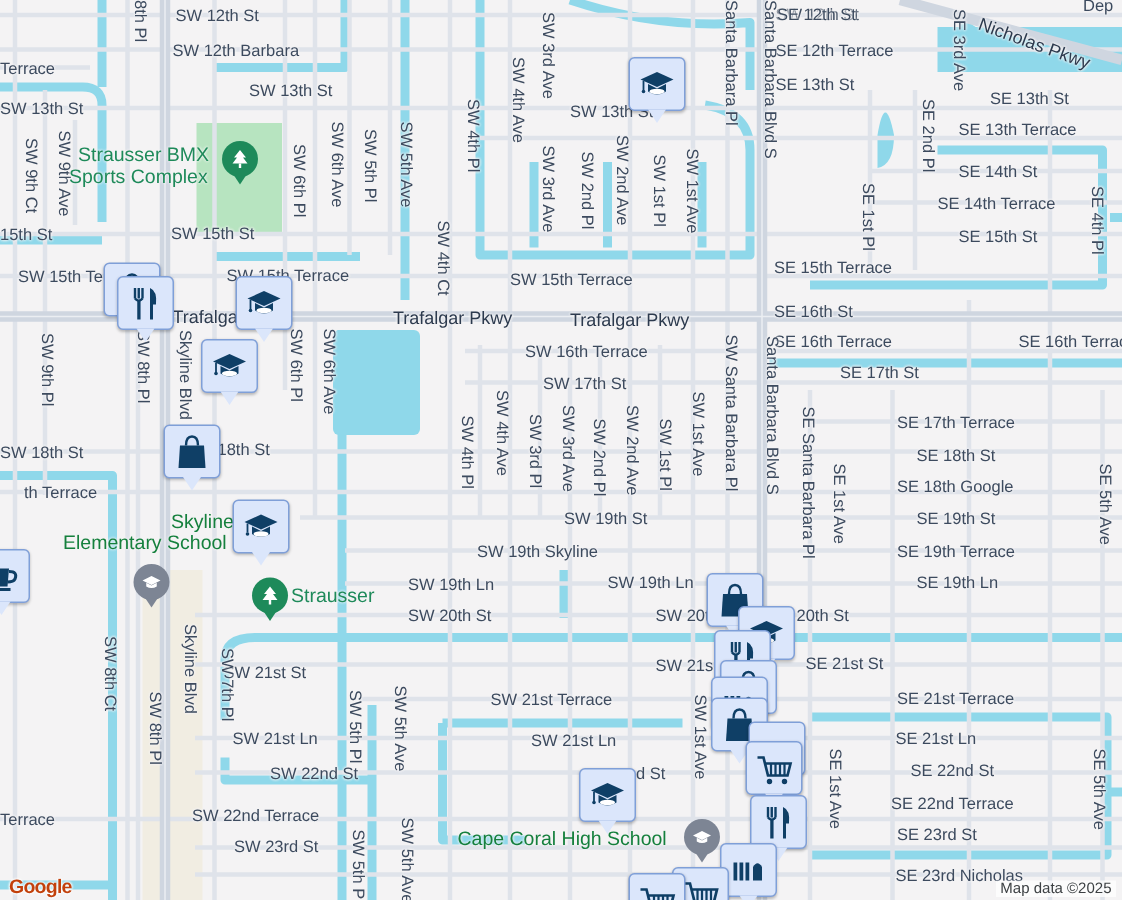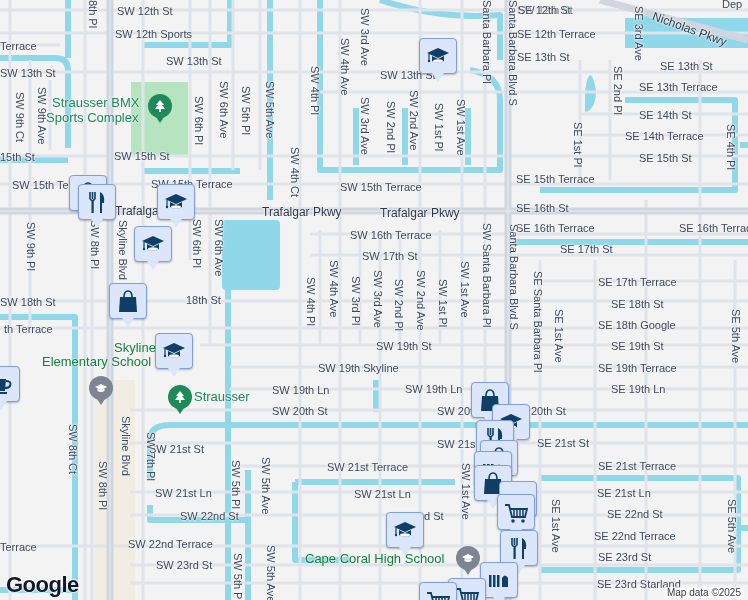--- a/index.html
+++ b/index.html
@@ -18,21 +18,21 @@
   .marker:after{content:"";position:absolute;left:12px;bottom:-9px;width:0;height:0;
        border-left:6px solid transparent;border-right:6px solid transparent;border-top:9px solid #dbe6fb;}
   .marker svg{width:26px;height:26px;}
   .pin{position:absolute;width:24px;height:24px;border-radius:50%;display:flex;align-items:center;justify-content:center;}
   .pin.green{background:#1e8a5a;}
   .pin.gray{background:#7d8594;}
   .pin:after{content:"";position:absolute;left:8px;bottom:-5px;border-left:4px solid transparent;border-right:4px solid transparent;}
   .pin.green:after{border-top:6px solid #1e8a5a;}
   .pin.gray:after{border-top:6px solid #7d8594;}
   .attrib{position:absolute;right:4px;bottom:2px;font-size:10px;color:#3c4043;background:rgba(255,255,255,.7);padding:0 3px;}
-  .glogo{position:absolute;left:6px;bottom:2px;font-size:22px;font-weight:bold;color:#0f172a;letter-spacing:-.5px;
+  .glogo{position:absolute;left:6px;bottom:2px;font-size:13px;font-weight:bold;color:#c2410c;letter-spacing:-.5px;
          text-shadow:0 0 2px #fff,0 0 2px #fff,0 0 2px #fff;}
 </style>
 </head>
 <body>
 
 <div id="map">
   <svg class="base" width="748" height="600" viewBox="0 0 748 600">
 
     <rect x="131" y="82" width="57" height="73" fill="#b7e4c0"></rect>
 
@@ -135,21 +135,21 @@
     </g>
     <g stroke="#ffffff" fill="none" stroke-width="1" opacity=".6">
       <path d="M0,211 L748,211"></path>
         <path d="M508,0 L508,600"></path>
         <path d="M110,0 L110,600"></path>
     </g>
   </svg>
 
   <div id="labels">
       <div class="lbl" style="left: 117px; top: 5px;">SW 12th St</div>
-      <div class="lbl" style="left: 115px; top: 28px;">SW 12th Sports</div>
+      <div class="lbl" style="left: 115px; top: 28px;">SW 12th Barbara</div>
       <div class="lbl" style="left: 0px; top: 40px;">Terrace</div>
       <div class="lbl" style="left: 0px; top: 67px;">SW 13th St</div>
       <div class="lbl" style="left: 166px; top: 55px;">SW 13th St</div>
       <div class="lbl" style="left: 114px; top: 150px;">SW 15th St</div>
       <div class="lbl" style="left: 0px; top: 151px;">15th St</div>
       <div class="lbl" style="left: 12px; top: 179px;">SW 15th Te</div>
       <div class="lbl" style="left: 151px; top: 178px;">SW 15th Terrace</div>
       <div class="lbl" style="left: 340px; top: 181px;">SW 15th Terrace</div>
       <div class="lbl" style="left: 380px; top: 69px;">SW 13th St</div>
       <div class="lbl" style="left: 517px; top: 4px;">SW 12th St</div>
@@ -172,36 +172,36 @@
       <div class="lbl" style="left: 611px; top: 340px;">SE 19th St</div>
       <div class="lbl" style="left: 598px; top: 362px;">SE 19th Terrace</div>
       <div class="lbl" style="left: 611px; top: 383px;">SE 19th Ln</div>
       <div class="lbl" style="left: 531px; top: 405px;">20th St</div>
       <div class="lbl" style="left: 537px; top: 437px;">SE 21st St</div>
       <div class="lbl" style="left: 598px; top: 460px;">SE 21st Terrace</div>
       <div class="lbl" style="left: 597px; top: 487px;">SE 21st Ln</div>
       <div class="lbl" style="left: 607px; top: 508px;">SE 22nd St</div>
       <div class="lbl" style="left: 594px; top: 530px;">SE 22nd Terrace</div>
       <div class="lbl" style="left: 598px; top: 551px;">SE 23rd St</div>
-      <div class="lbl" style="left: 597px; top: 578px;">SE 23rd Starland</div>
+      <div class="lbl" style="left: 597px; top: 578px;">SE 23rd Nicholas</div>
       <div class="lbl" style="left: 350px; top: 229px;">SW 16th Terrace</div>
       <div class="lbl" style="left: 362px; top: 250px;">SW 17th St</div>
       <div class="lbl" style="left: 376px; top: 340px;">SW 19th St</div>
       <div class="lbl" style="left: 318px; top: 362px;">SW 19th Skyline</div>
       <div class="lbl" style="left: 272px; top: 384px;">SW 19th Ln</div>
       <div class="lbl" style="left: 405px; top: 383px;">SW 19th Ln</div>
       <div class="lbl" style="left: 272px; top: 405px;">SW 20th St</div>
       <div class="lbl" style="left: 437px; top: 405px;">SW 20t</div>
       <div class="lbl" style="left: 437px; top: 438px;">SW 21s</div>
       <div class="lbl" style="left: 327px; top: 461px;">SW 21st Terrace</div>
       <div class="lbl" style="left: 354px; top: 488px;">SW 21st Ln</div>
       <div class="lbl" style="left: 424px; top: 510px;">d St</div>
       <div class="lbl" style="left: 0px; top: 296px;">SW 18th St</div>
-      <div class="lbl" style="left: 145px; top: 294px; margin-left: 41px;">18th St</div>
-      <div class="lbl" style="left: 4px; top: 323px; text-align: center;">th Terrace</div>
+      <div class="lbl" style="left: 145px; top: 294px;">18th St</div>
+      <div class="lbl" style="left: 16px; top: 323px; text-align: center;">th Terrace</div>
       <div class="lbl" style="left: 149px; top: 443px;">SW 21st St</div>
       <div class="lbl" style="left: 155px; top: 487px;">SW 21st Ln</div>
       <div class="lbl" style="left: 180px; top: 510px;">SW 22nd St</div>
       <div class="lbl" style="left: 128px; top: 538px;">SW 22nd Terrace</div>
       <div class="lbl" style="left: 156px; top: 559px;">SW 23rd St</div>
       <div class="lbl" style="left: 0px; top: 541px;">Terrace</div>
       <div class="lbl v" style="left: 99px; top: 0px;">8th Pl</div>
       <div class="lbl v" style="left: 26px; top: 92px;">SW 9th Ct</div>
       <div class="lbl v" style="left: 48px; top: 87px;">SW 9th Ave</div>
       <div class="lbl v" style="left: 205px; top: 96px;">SW 6th Pl</div>

